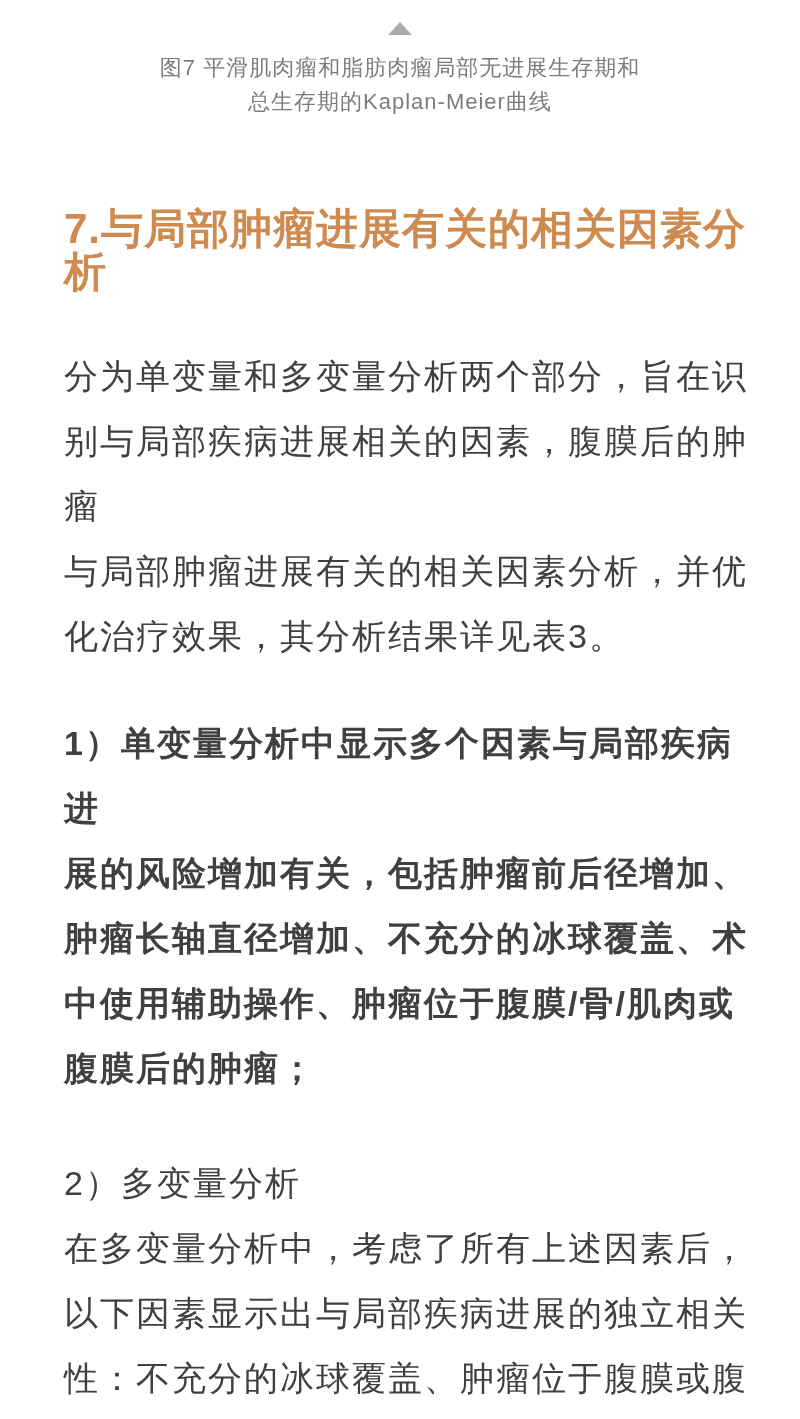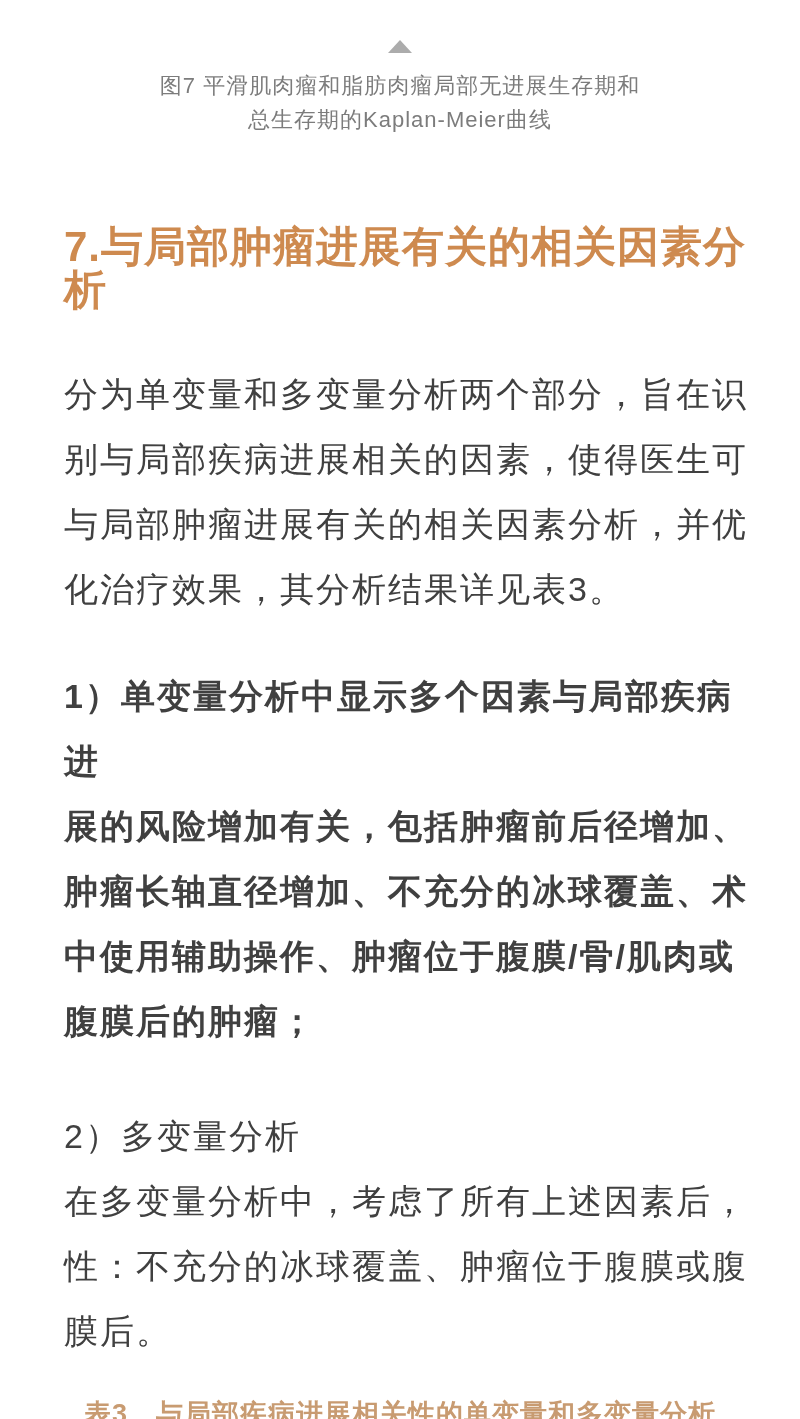--- a/index.html
+++ b/index.html
@@ -3,21 +3,21 @@
 <meta charset="utf-8">
 <style>
   html, body { margin: 0; padding: 0; }
   body { background: #ffffff; }
   .page {
     position: relative;
     width: 800px;
     height: 1419px;
     background: #ffffff;
     box-sizing: border-box;
-    padding-top: 40px;
+    padding-top: 22px;
     overflow: hidden;
     font-family: "Liberation Sans", "DejaVu Sans", sans-serif;
   }
   .collapse-arrow {
     width: 0;
     height: 0;
     margin: 0 auto;
     border-left: 12px solid transparent;
     border-right: 12px solid transparent;
     border-bottom: 13px solid #acacac;
@@ -68,35 +68,36 @@
 
   <div class="fig-caption">
     <div>图7  平滑肌肉瘤和脂肪肉瘤局部无进展生存期和</div>
     <div>总生存期的Kaplan-Meier曲线</div>
   </div>
 
   <div class="section-heading">7.与局部肿瘤进展有关的相关因素分析</div>
 
   <div class="para para-1">
       <div>分为单变量和多变量分析两个部分，旨在识</div>
-      <div>别与局部疾病进展相关的因素，使得医生可</div>
+      <div>别与局部疾病进展相关的因素，腹膜后的肿瘤</div>
       <div>与局部肿瘤进展有关的相关因素分析，并优</div>
       <div>化治疗效果，其分析结果详见表3。</div>
     </div>
 
   <div class="para para-2">
       <div>1）单变量分析中显示多个因素与局部疾病进</div>
       <div>展的风险增加有关，包括肿瘤前后径增加、</div>
       <div>肿瘤长轴直径增加、不充分的冰球覆盖、术</div>
       <div>中使用辅助操作、肿瘤位于腹膜/骨/肌肉或</div>
       <div>腹膜后的肿瘤；</div>
     </div>
 
   <div class="para para-3">
       <div>2）多变量分析</div>
       <div>在多变量分析中，考虑了所有上述因素后，</div>
+      <div>以下因素显示出与局部疾病进展的独立相关</div>
       <div>性：不充分的冰球覆盖、肿瘤位于腹膜或腹</div>
       <div>膜后。</div>
     </div>
 
   <div class="table-caption">表3　与局部疾病进展相关性的单变量和多变量分析</div>
 
 </div>
 
 </body></html>

